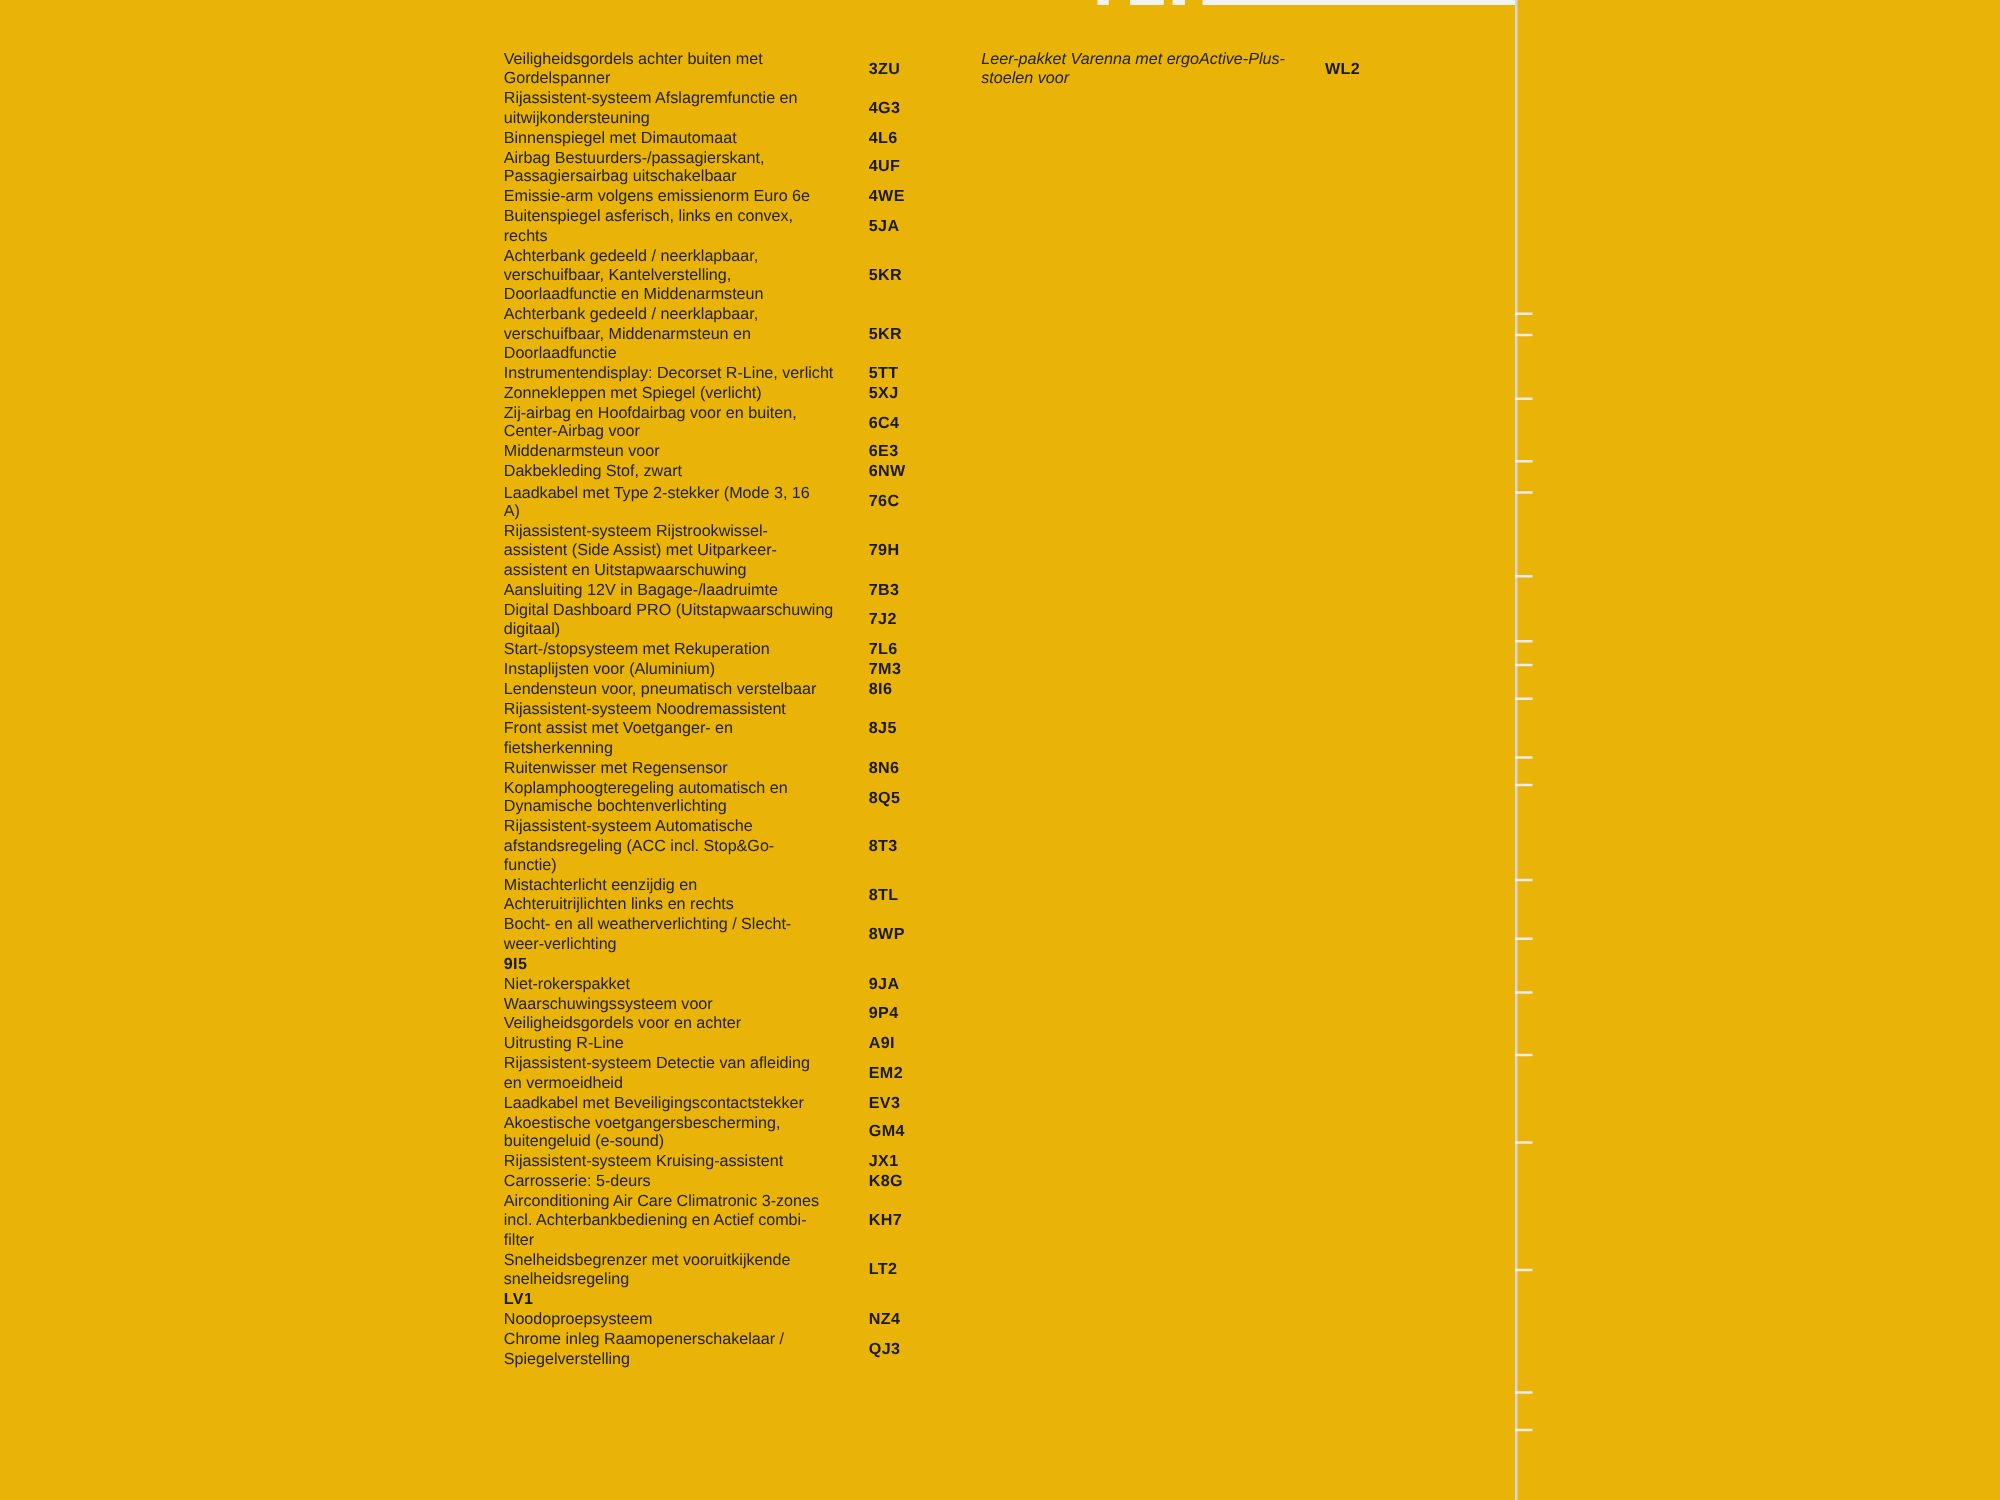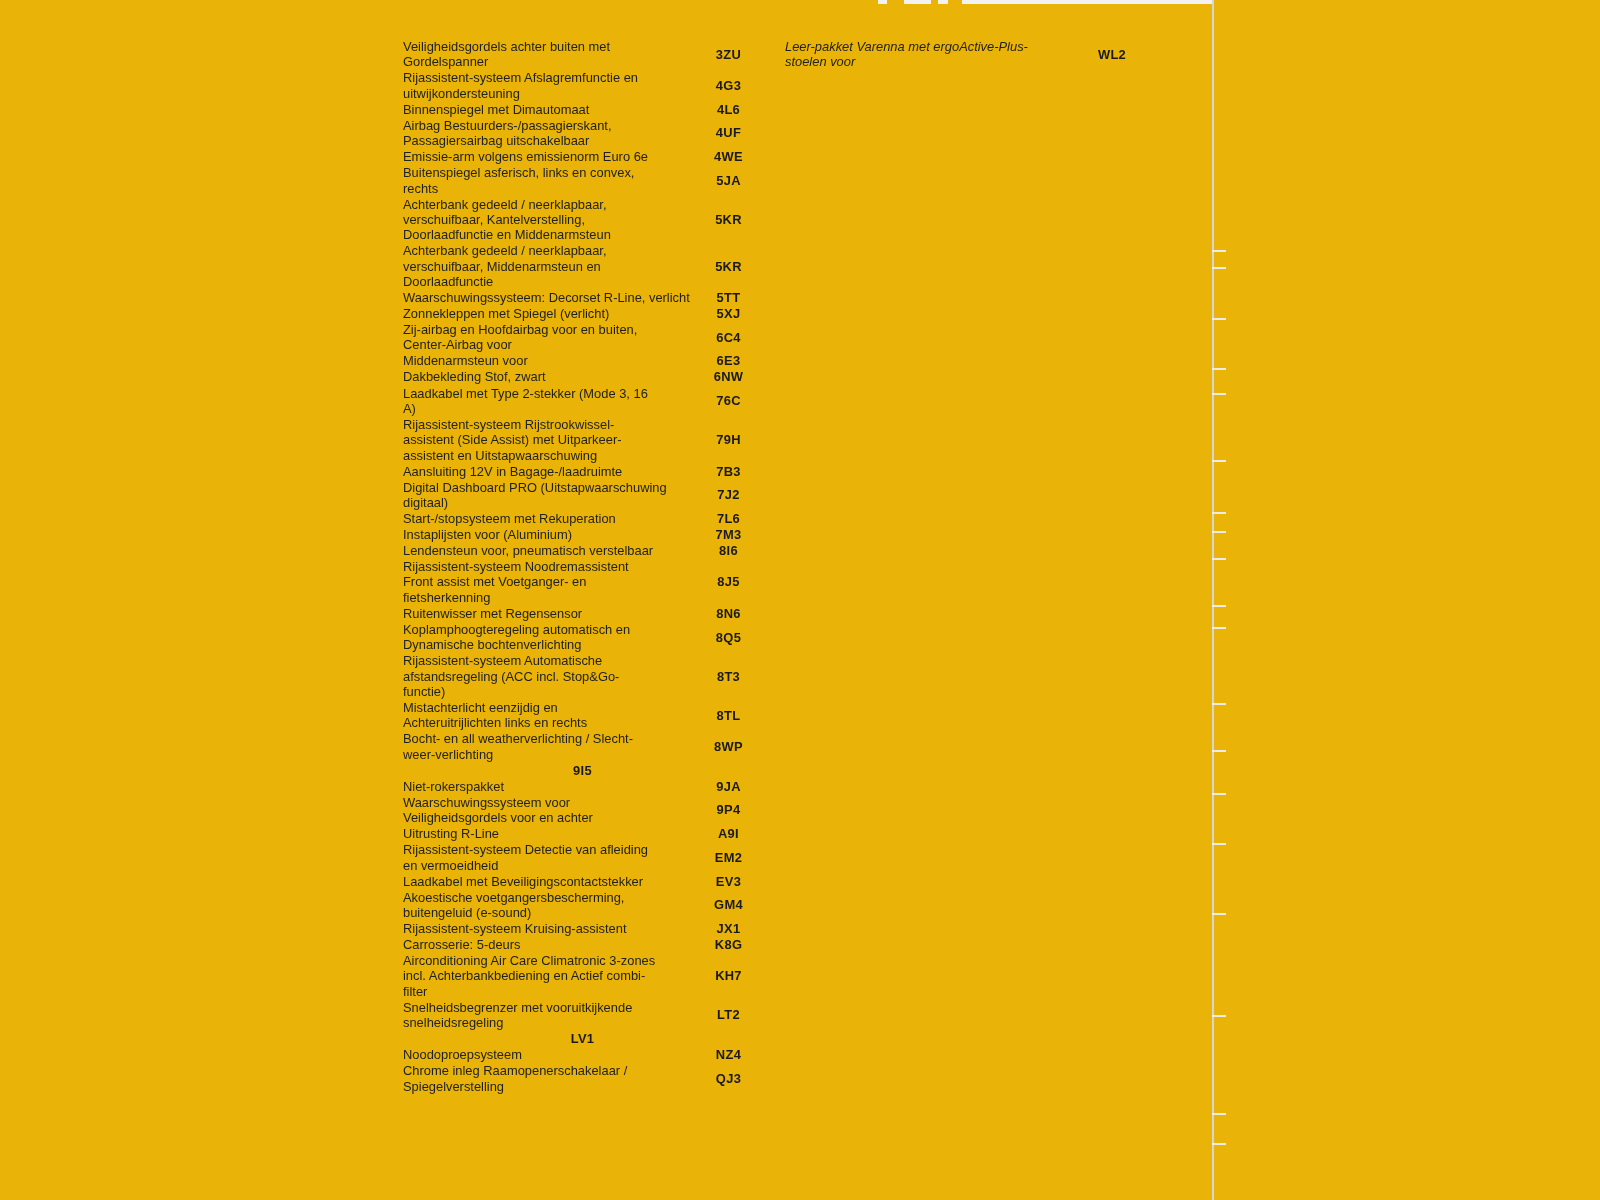--- a/index.html
+++ b/index.html
@@ -25,21 +25,21 @@
   .desc{
     white-space:pre-line;
     width:292px;
     font-size:12.9px;
     line-height:15.35px;
     color:#222222;
   }
   .col-right .desc{width:275px;font-style:italic;}
   .code{
     flex:1;
-    text-align:center;
+    text-align:left;
     font-weight:bold;
     font-size:12.9px;
     line-height:15.35px;
     color:#1a1a1a;
     letter-spacing:0.3px;
   }
   
   .vline{
     position:absolute;
     left:1212px;top:0;
@@ -132,21 +132,21 @@
       </div>
 
       <div class="row">
         <div class="desc">Achterbank gedeeld / neerklapbaar,
 verschuifbaar, Middenarmsteun en
 Doorlaadfunctie</div>
         <div class="code">5KR</div>
       </div>
 
       <div class="row">
-        <div class="desc">Waarschuwingssysteem: Decorset R-Line, verlicht</div>
+        <div class="desc">Instrumentendisplay: Decorset R-Line, verlicht</div>
         <div class="code">5TT</div>
       </div>
 
       <div class="row">
         <div class="desc">Zonnekleppen met Spiegel (verlicht)</div>
         <div class="code">5XJ</div>
       </div>
 
       <div class="row">
         <div class="desc">Zij-airbag en Hoofdairbag voor en buiten,

